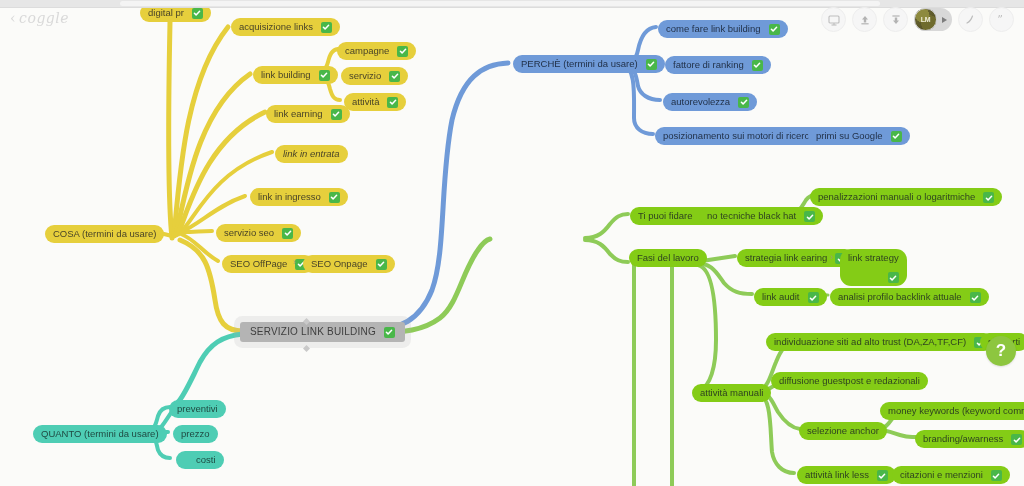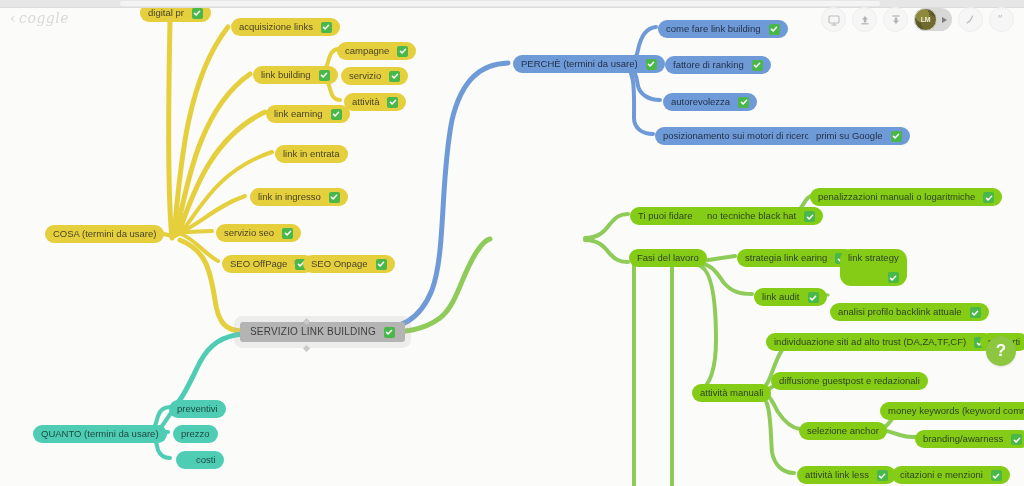--- a/index.html
+++ b/index.html
@@ -284,21 +284,21 @@
 
   <div class="node yellow" style="left:266px;top:105px;">
     <span>link earning</span>
     <span class="chk">
         <svg width="8" height="8" viewBox="0 0 8 8">
           <path d="M1.4 4.2 L3.1 5.9 L6.6 2.2" fill="none" stroke="#fff" stroke-width="1.5" stroke-linecap="round" stroke-linejoin="round"></path>
         </svg>
       </span>
   </div>
 
-  <div class="node yellow" style="left:275px;top:145px;">
+  <div class="node yellow" style="left:275px;top:145px;font-style:italic;">
     <span>link in entrata</span>
   </div>
 
   <div class="node yellow" style="left:250px;top:188px;">
     <span>link in ingresso</span>
     <span class="chk">
         <svg width="8" height="8" viewBox="0 0 8 8">
           <path d="M1.4 4.2 L3.1 5.9 L6.6 2.2" fill="none" stroke="#fff" stroke-width="1.5" stroke-linecap="round" stroke-linejoin="round"></path>
         </svg>
       </span>
@@ -453,21 +453,21 @@
 
   <div class="node green" style="left:754px;top:288px;">
     <span>link audit</span>
     <span class="chk">
         <svg width="8" height="8" viewBox="0 0 8 8">
           <path d="M1.4 4.2 L3.1 5.9 L6.6 2.2" fill="none" stroke="#fff" stroke-width="1.5" stroke-linecap="round" stroke-linejoin="round"></path>
         </svg>
       </span>
   </div>
 
-  <div class="node green" style="left:830px;top:288px;margin-top:15px;">
+  <div class="node green" style="left:830px;top:288px;">
     <span>analisi profilo backlink attuale</span>
     <span class="chk">
         <svg width="8" height="8" viewBox="0 0 8 8">
           <path d="M1.4 4.2 L3.1 5.9 L6.6 2.2" fill="none" stroke="#fff" stroke-width="1.5" stroke-linecap="round" stroke-linejoin="round"></path>
         </svg>
       </span>
   </div>
 
   <div class="node green" style="left:692px;top:384px;">
     <span>attività manuali</span>

